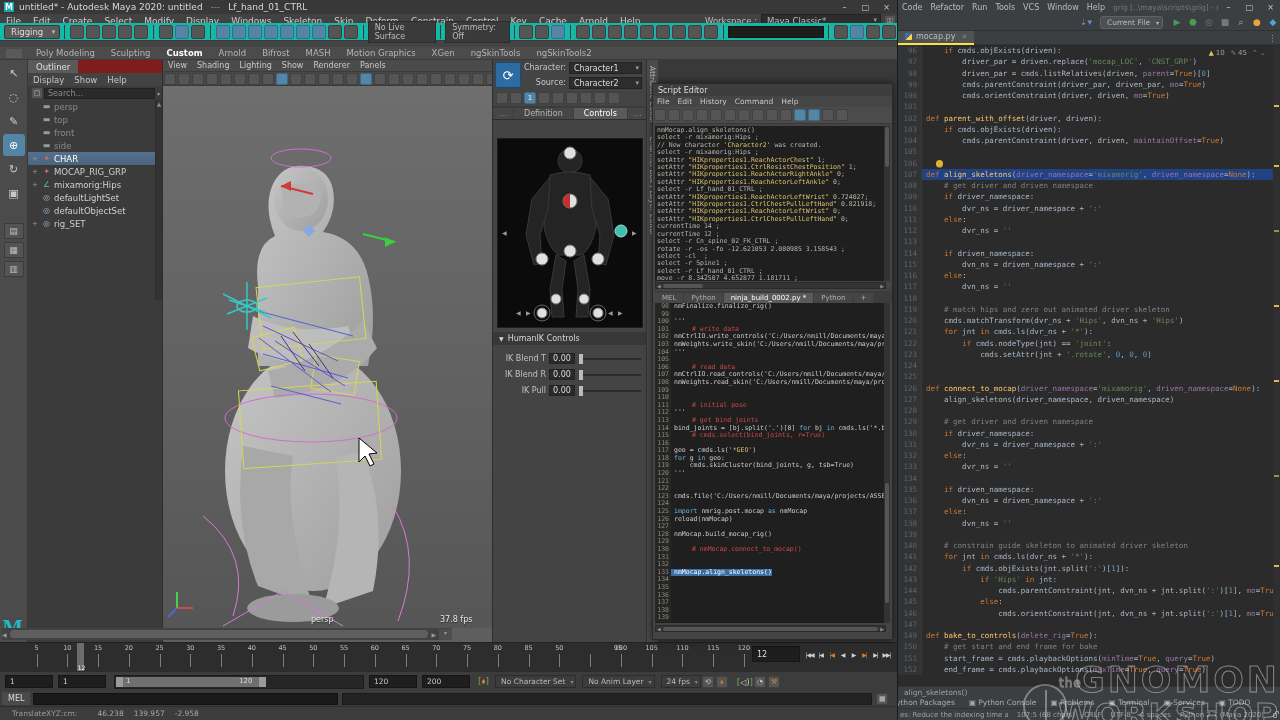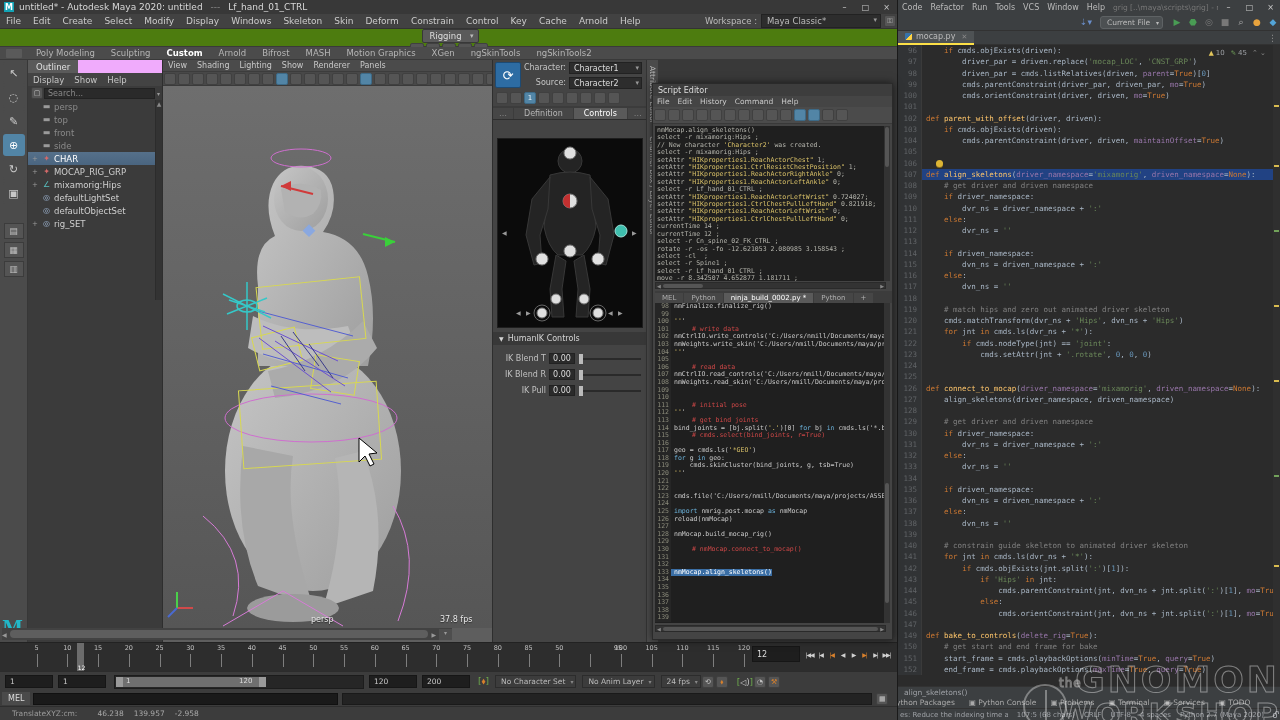--- a/index.html
+++ b/index.html
@@ -16,22 +16,22 @@
   .winbtns { margin-left:auto; display:flex; }
   .winbtn { width:21px; height:14px; display:flex; align-items:center; justify-content:center;
     color:#ccc; font-size:8px; }
   #m-menubar { position:absolute; left:0; top:14px; width:897px; height:15px; background:#424242;
     display:flex; align-items:center; font-size:9px; color:#ccc; border-bottom:1px solid #333; }
   .mmenu { padding:0 6px; }
   .workspace { margin-left:auto; display:flex; align-items:center; font-size:8.5px; color:#bbb; }
   .workspace .wval { background:#2d2d2d; border:1px solid #222; padding:1px 14px 1px 5px; margin-left:4px;
     position:relative; min-width:120px; }
   .workspace .wval:after { content:"▾"; position:absolute; right:3px; top:1px; font-size:7px; color:#999; }
-  #m-toolbar { position:absolute; left:0; top:29px; width:897px; height:18px; background:#4d7c0f;
-    display:flex; align-items:center; font-size:8.5px; border-bottom:1px solid #3a3a3a;flex-direction:column; }
+  #m-toolbar { position:absolute; left:0; top:23px; width:897px; height:18px; background:#14b8a6;
+    display:flex; align-items:center; font-size:8.5px; border-bottom:1px solid #3a3a3a; }
   .mode-dd { background:#5a5a5a; border:1px solid #383838; border-radius:2px; padding:1px 16px 1px 6px;
     margin-left:4px; position:relative; font-size:8.5px; color:#ddd; }
   .mode-dd:after { content:"▾"; position:absolute; right:4px; top:2px; font-size:7px; color:#bbb; }
   .tsep { width:1px; height:14px; background:#3a3a3a; margin:0 4px; }
   .ibox { width:14px; height:14px; background:#555; border:1px solid #404040; border-radius:2px;
     margin:0 1px; display:inline-flex; align-items:center; justify-content:center;
     font-size:8px; color:#c2c2c2; flex:none; }
   .ibox.on { background:#5285a6; border-color:#3d6a87; color:#eaf4fa; }
   .ibox.sm { width:12px; height:12px; font-size:7px; }
   .tfield { background:#3a3a3a; border:1px solid #2c2c2c; color:#bbb; padding:1px 6px; font-size:8px; }
@@ -50,21 +50,21 @@
   .tool { width:22px; height:22px; margin:2px auto; background:#4b4b4b; border-radius:3px;
     display:flex; align-items:center; justify-content:center; color:#c8c8c8; font-size:11px; }
   .tool.on { background:#5285a6; color:#fff; }
   .laybtn { width:20px; height:16px; margin:3px auto; border:1px solid #3c3c3c; background:#545454;
     color:#bfbfbf; font-size:9px; display:flex; align-items:center; justify-content:center; }
   #mlogo { position:absolute; left:2px; bottom:2px; width:24px; height:24px; color:#21b8c8;
     font-size:19px; font-weight:bold; font-family:"DejaVu Serif", serif; }
 
   #outl { position:absolute; left:28px; top:0; width:135px; height:582px; background:#3b3b3b;
     border-right:1px solid #2e2e2e; font-size:8.5px; }
-  .outl-tab { height:13px; background:#f0abfc; display:flex; align-items:center; }
+  .outl-tab { height:13px; background:#7f1d1d; display:flex; align-items:center; }
   .outl-tab span { background:#5a5a5a; padding:0 8px; height:13px; display:flex; align-items:center;
     color:#e0e0e0; font-size:8.5px; }
   .outl-menus { height:13px; display:flex; align-items:center; background:#434343; color:#c5c5c5; }
   .outl-menus span { padding:0 5px; }
   .outl-search { height:14px; display:flex; align-items:center; background:#3b3b3b; padding:1px 2px; }
   .outl-search .sbox { flex:1; background:#2a2a2a; border:1px solid #222; height:11px; color:#888;
     font-size:8px; padding:0 3px; display:flex; align-items:center; }
   .orow { height:13px; display:flex; align-items:center; padding-left:4px; color:#cfcfcf; white-space:nowrap; }
   .orow.dim { color:#8a8a8a; }
   .orow.sel { background:linear-gradient(#55708a,#4a6580); color:#fff; }

